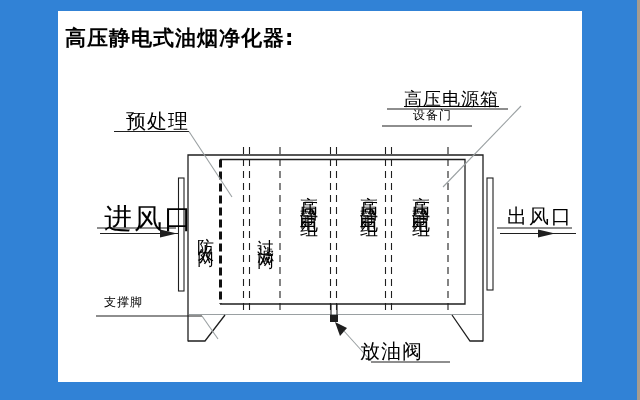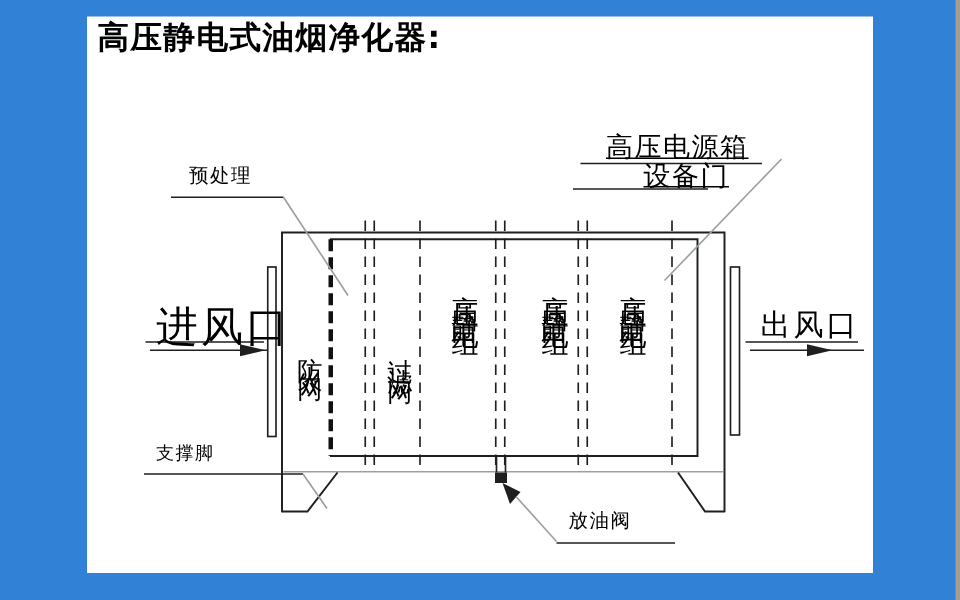--- a/index.html
+++ b/index.html
@@ -9,33 +9,33 @@
     font-family:"DejaVu Sans",sans-serif;
   }
   .slide{
     position:absolute;left:58px;top:11px;width:524px;height:371px;
     background:#ffffff;
   }
   .edge-strip{
     position:absolute;right:0;top:0;width:3px;height:400px;background:#a69c8f;
   }
   .label{
-    position:absolute;color:#000;font-size:13px;line-height:1.05;
+    position:absolute;color:#000;font-size:20px;line-height:1.05;
     white-space:nowrap;letter-spacing:1px;
   }
   .title{
-    left:65px;top:14px;font-size:21px;font-weight:bold;letter-spacing:1px;
+    left:65px;top:27px;font-size:21px;font-weight:bold;letter-spacing:1px;
   }
   .lbl-pretreatment{left:126px;top:111px;}
   .lbl-powerbox{left:404px;top:90px;font-size:18px;text-decoration:underline;}
-  .lbl-door{left:429px;top:109px;font-size:18px;text-decoration:underline;}
+  .lbl-door{left:413px;top:109px;font-size:12px;}
   .lbl-inlet{left:104px;top:206px;font-size:28px;letter-spacing:2px;font-family:Liberation Mono, monospace;}
   .lbl-outlet{left:507px;top:206px;font-size:20px;letter-spacing:2px;}
   .lbl-support{left:104px;top:296px;font-size:12px;}
-  .lbl-drain{left:379px;top:341px;}
+  .lbl-drain{left:360px;top:341px;}
   .vtext{
     position:absolute;color:#000;white-space:nowrap;
     writing-mode:vertical-rl;text-orientation:upright;
   }
   .v-small{font-size:17px;letter-spacing:7px;}
   .v-big{font-size:18px;letter-spacing:6px;}
   .v-firenet{left:195px;top:224px;}
   .v-filternet{left:255px;top:226px;}
   .v-hv1{left:297px;top:182px;}
   .v-hv2{left:357px;top:182px;}

